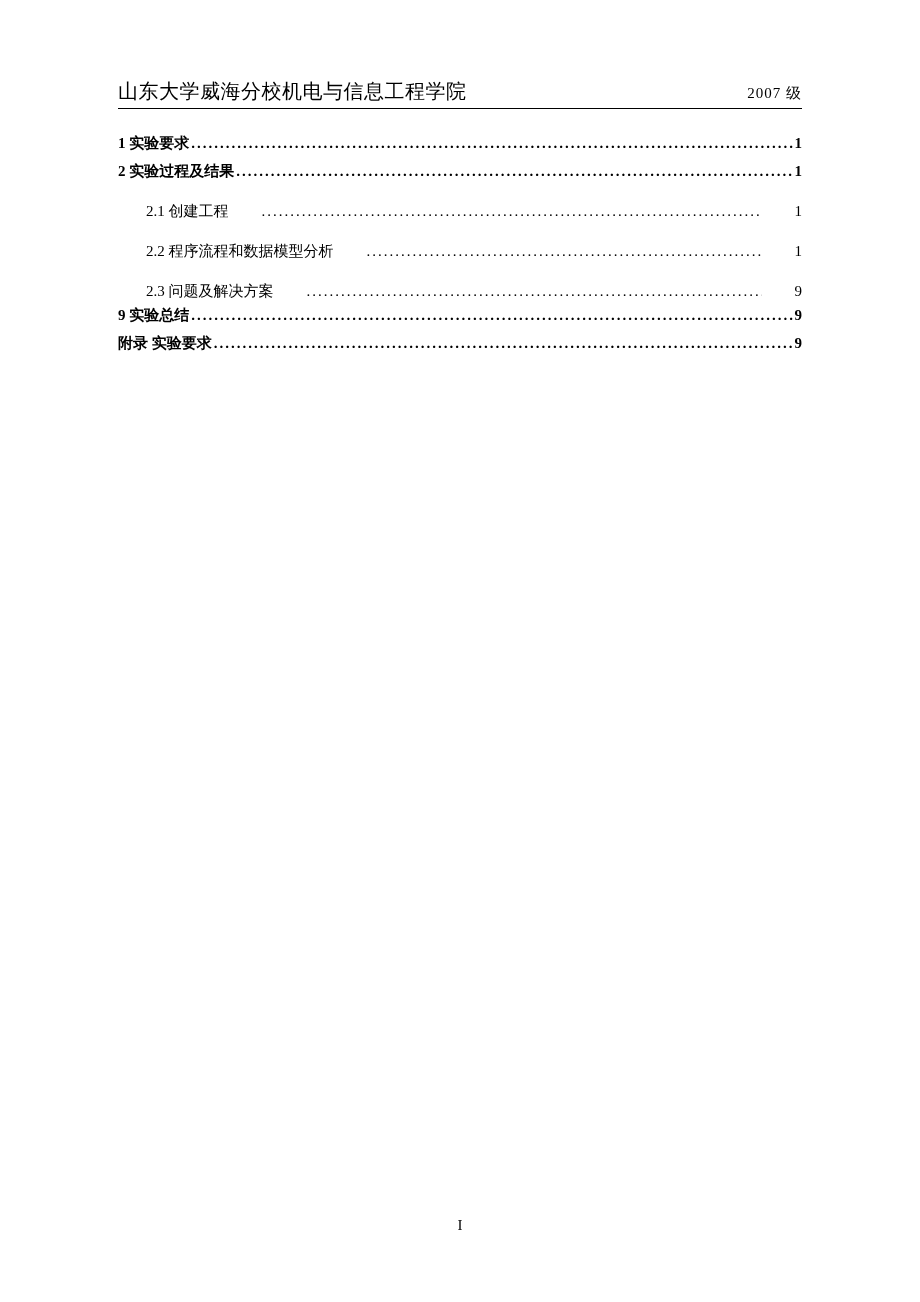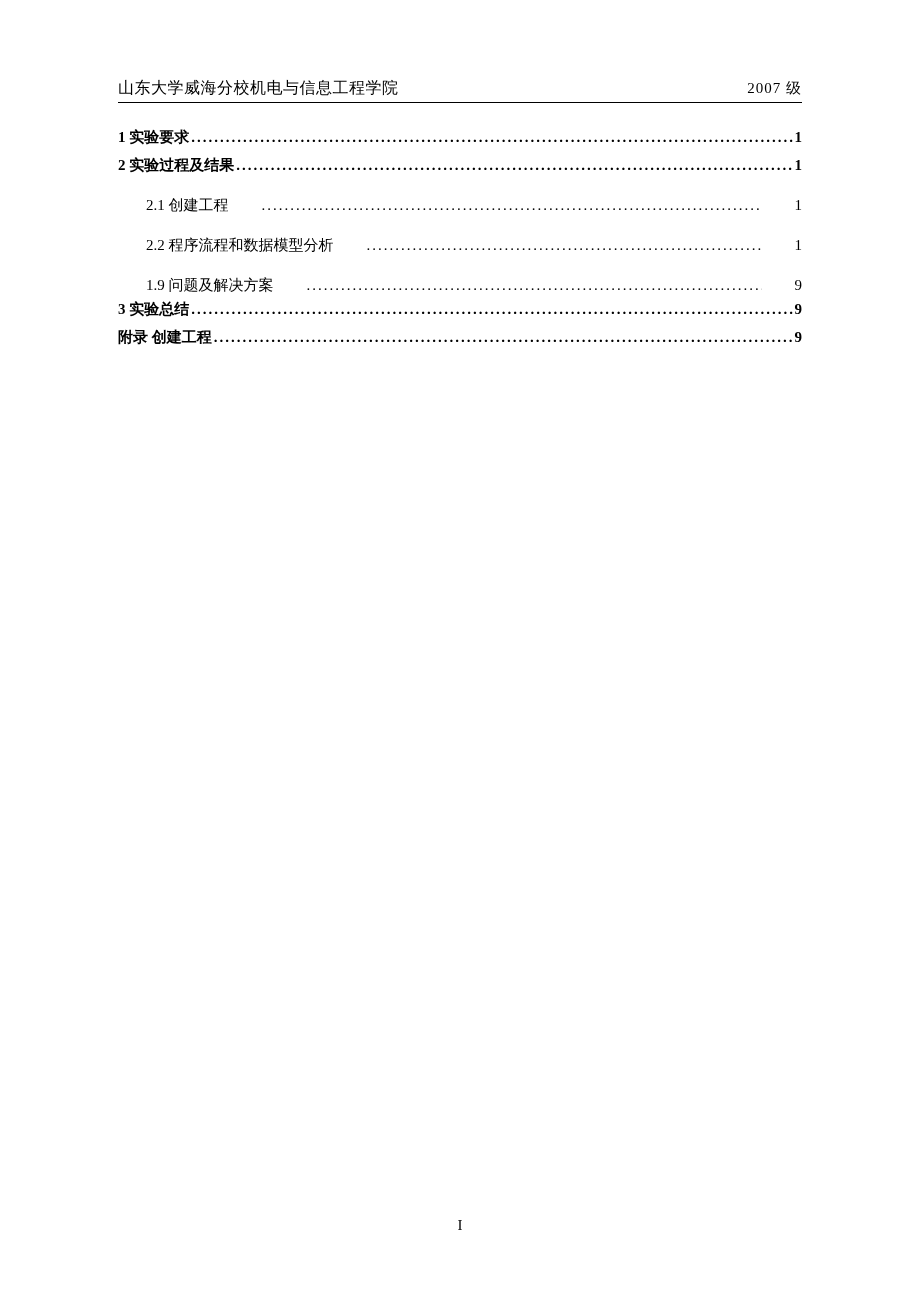--- a/index.html
+++ b/index.html
@@ -18,21 +18,21 @@
     }
     .header-row {
       display: flex;
       justify-content: space-between;
       align-items: baseline;
       border-bottom: 1.5px solid #000;
       padding-bottom: 3px;
       margin-bottom: 22px;
     }
     .header-left {
-      font-size: 16px;
+      font-size: 20px;
       letter-spacing: 0.5px;
     }
     .header-right {
       font-size: 15px;
       letter-spacing: 1px;
     }
     .title {
       text-align: center;
       font-size: 22px;
       font-weight: bold;
@@ -105,30 +105,30 @@
       <span class="toc-label">2.1  创建工程</span>
       <span class="toc-dots">................................................................................................................................................................................................</span>
       <span class="toc-page">1</span>
     </div>
     <div class="toc-row l2">
       <span class="toc-label">2.2  程序流程和数据模型分析</span>
       <span class="toc-dots">................................................................................................................................................................................................</span>
       <span class="toc-page">1</span>
     </div>
     <div class="toc-row l2">
-      <span class="toc-label">1.9  问题及解决方案</span>
+      <span class="toc-label">2.3  问题及解决方案</span>
       <span class="toc-dots">................................................................................................................................................................................................</span>
       <span class="toc-page">9</span>
     </div>
     <div class="toc-row l1">
-      <span class="toc-label">3  实验总结</span>
+      <span class="toc-label">9  实验总结</span>
       <span class="toc-dots">................................................................................................................................................................................................</span>
       <span class="toc-page">9</span>
     </div>
     <div class="toc-row l1">
-      <span class="toc-label">附录  创建工程</span>
+      <span class="toc-label">附录  实验要求</span>
       <span class="toc-dots">................................................................................................................................................................................................</span>
       <span class="toc-page">9</span>
     </div>
   </div>
 
   <div class="footer">I</div>
 </div>
 
 </body></html>

